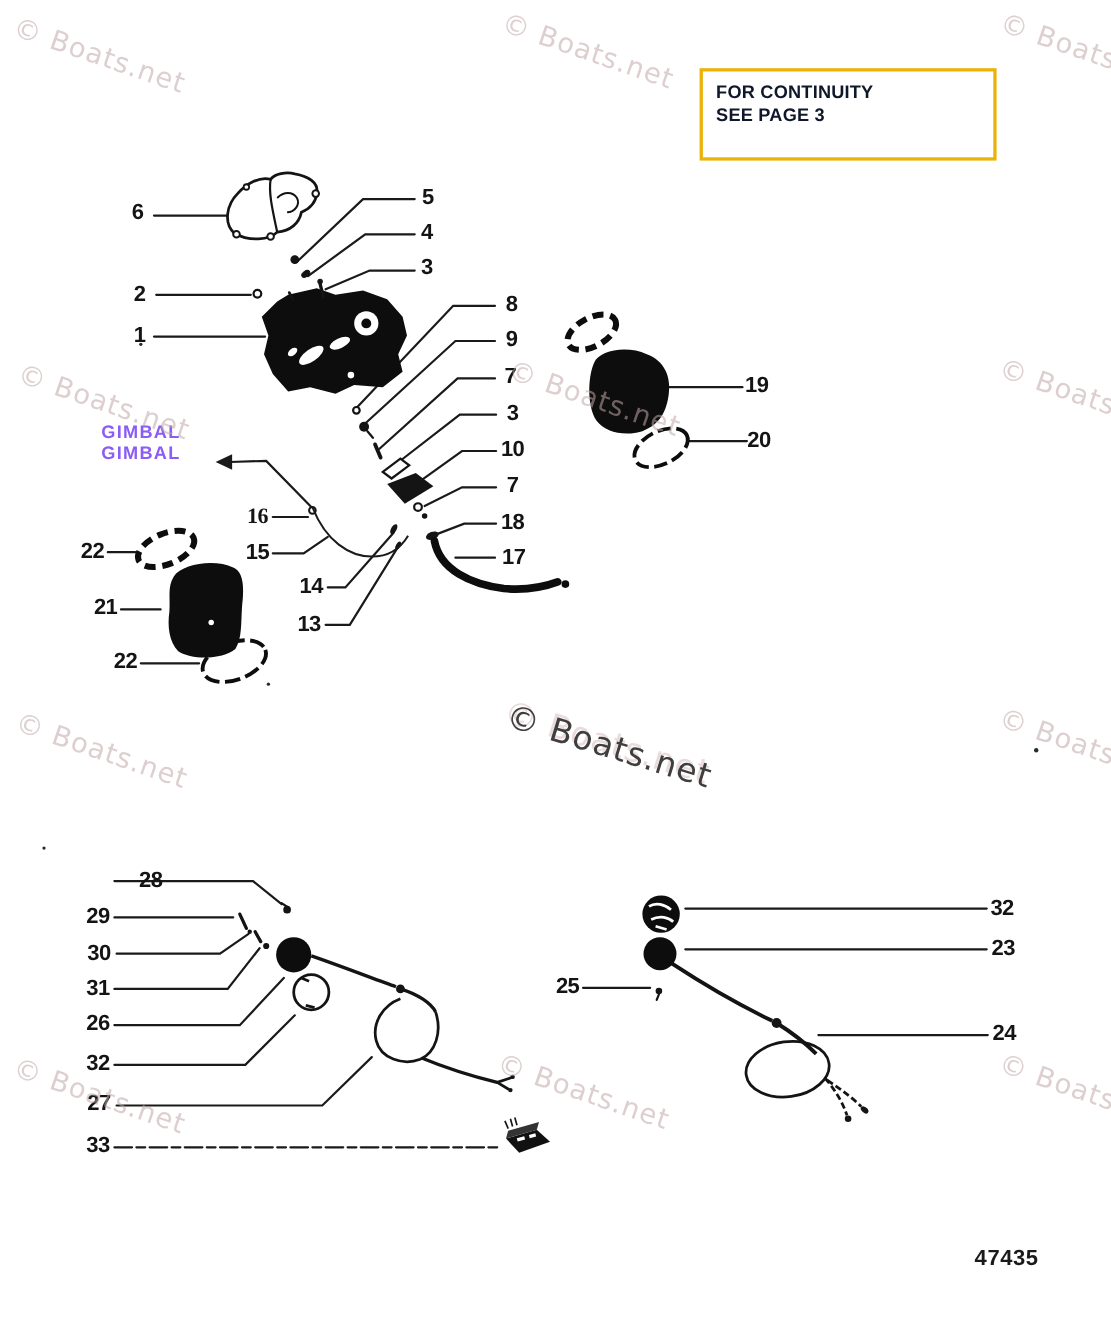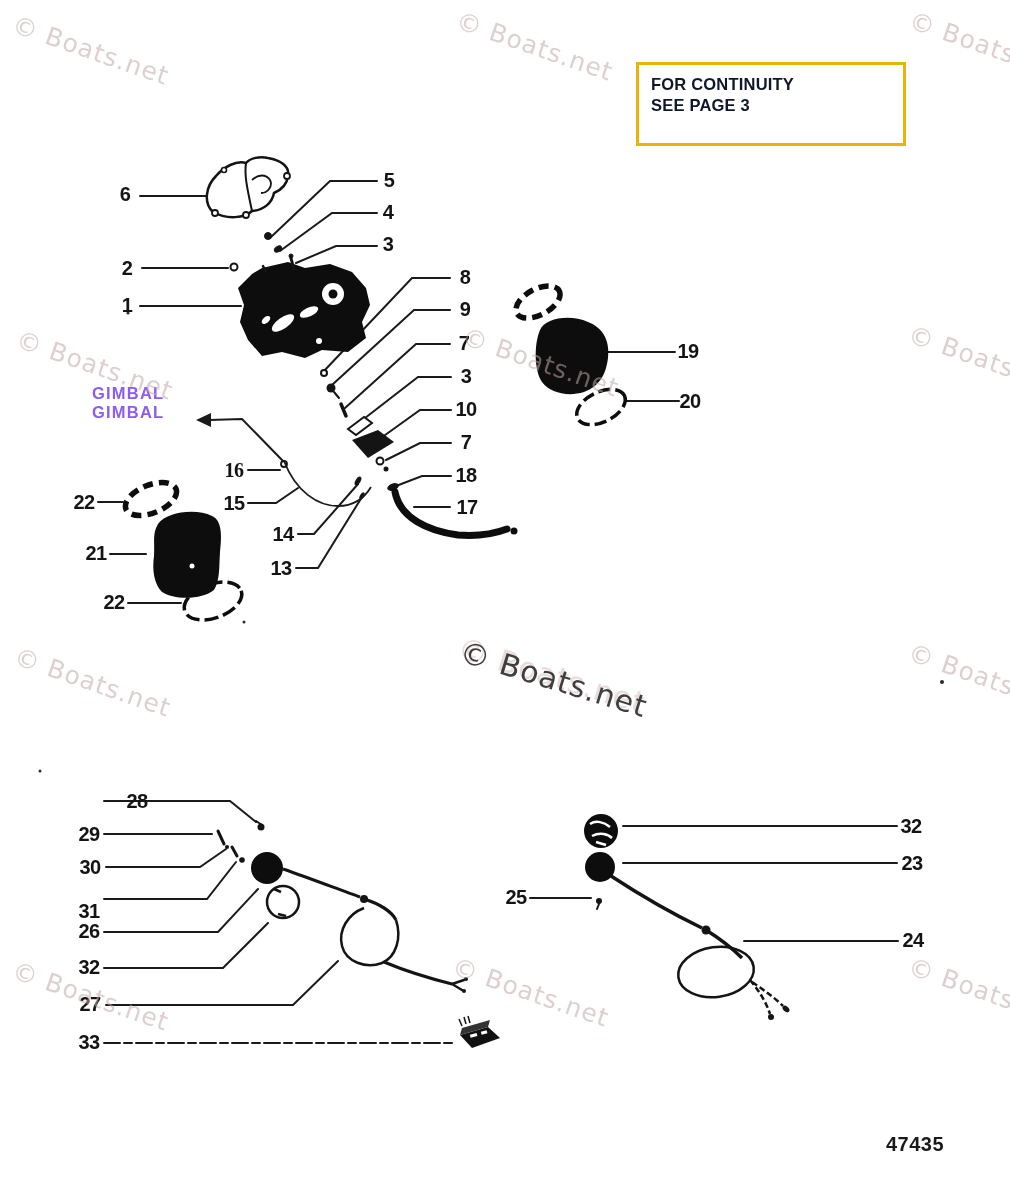--- a/index.html
+++ b/index.html
@@ -236,21 +236,21 @@
     <div class="callout" style="left: 234px; top: 470px; font-family: Liberation Serif, serif;">16</div>
     <div class="callout" style="left: 234px; top: 503px;">15</div>
     <div class="callout" style="left: 84px; top: 502px;">22</div>
     <div class="callout" style="left: 96px; top: 553px; text-align: center;">21</div>
     <div class="callout" style="left: 114px; top: 602px;">22</div>
     <div class="callout" style="left: 283px; top: 534px;">14</div>
     <div class="callout" style="left: 281px; top: 568px;">13</div>
     <div class="callout" style="left: 89px; top: 801px; margin-left: 48px;">28</div>
     <div class="callout" style="left: 89px; top: 834px;">29</div>
     <div class="callout" style="left: 90px; top: 867px;">30</div>
-    <div class="callout" style="left: 89px; top: 899px; margin-top: 12px;">31</div>
+    <div class="callout" style="left: 89px; top: 899px;">31</div>
     <div class="callout" style="left: 89px; top: 931px;">26</div>
     <div class="callout" style="left: 89px; top: 967px;">32</div>
     <div class="callout" style="left: 90px; top: 1004px;">27</div>
     <div class="callout" style="left: 89px; top: 1042px;">33</div>
     <div class="callout" style="left: 911px; top: 826px;">32</div>
     <div class="callout" style="left: 912px; top: 863px;">23</div>
     <div class="callout" style="left: 516px; top: 897px;">25</div>
     <div class="callout" style="left: 913px; top: 940px;">24</div>
     <div class="wm" style="left: 18px; top: 10px; color: rgba(193, 167, 167, 0.55);">© Boats.net</div>
     <div class="wm" style="left: 462px; top: 6px; color: rgba(193, 167, 167, 0.55);">© Boats.net</div>

